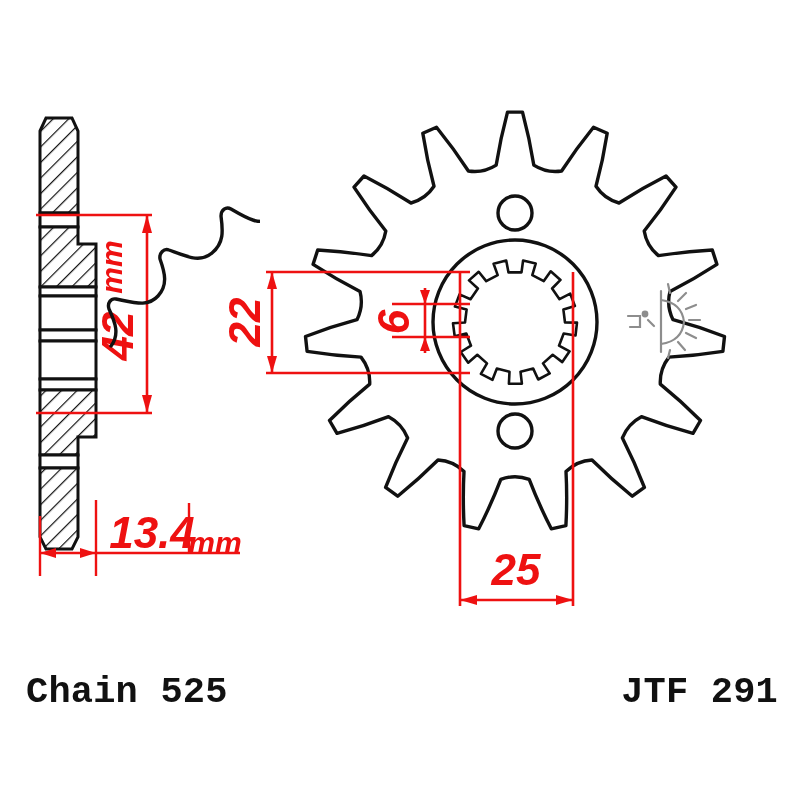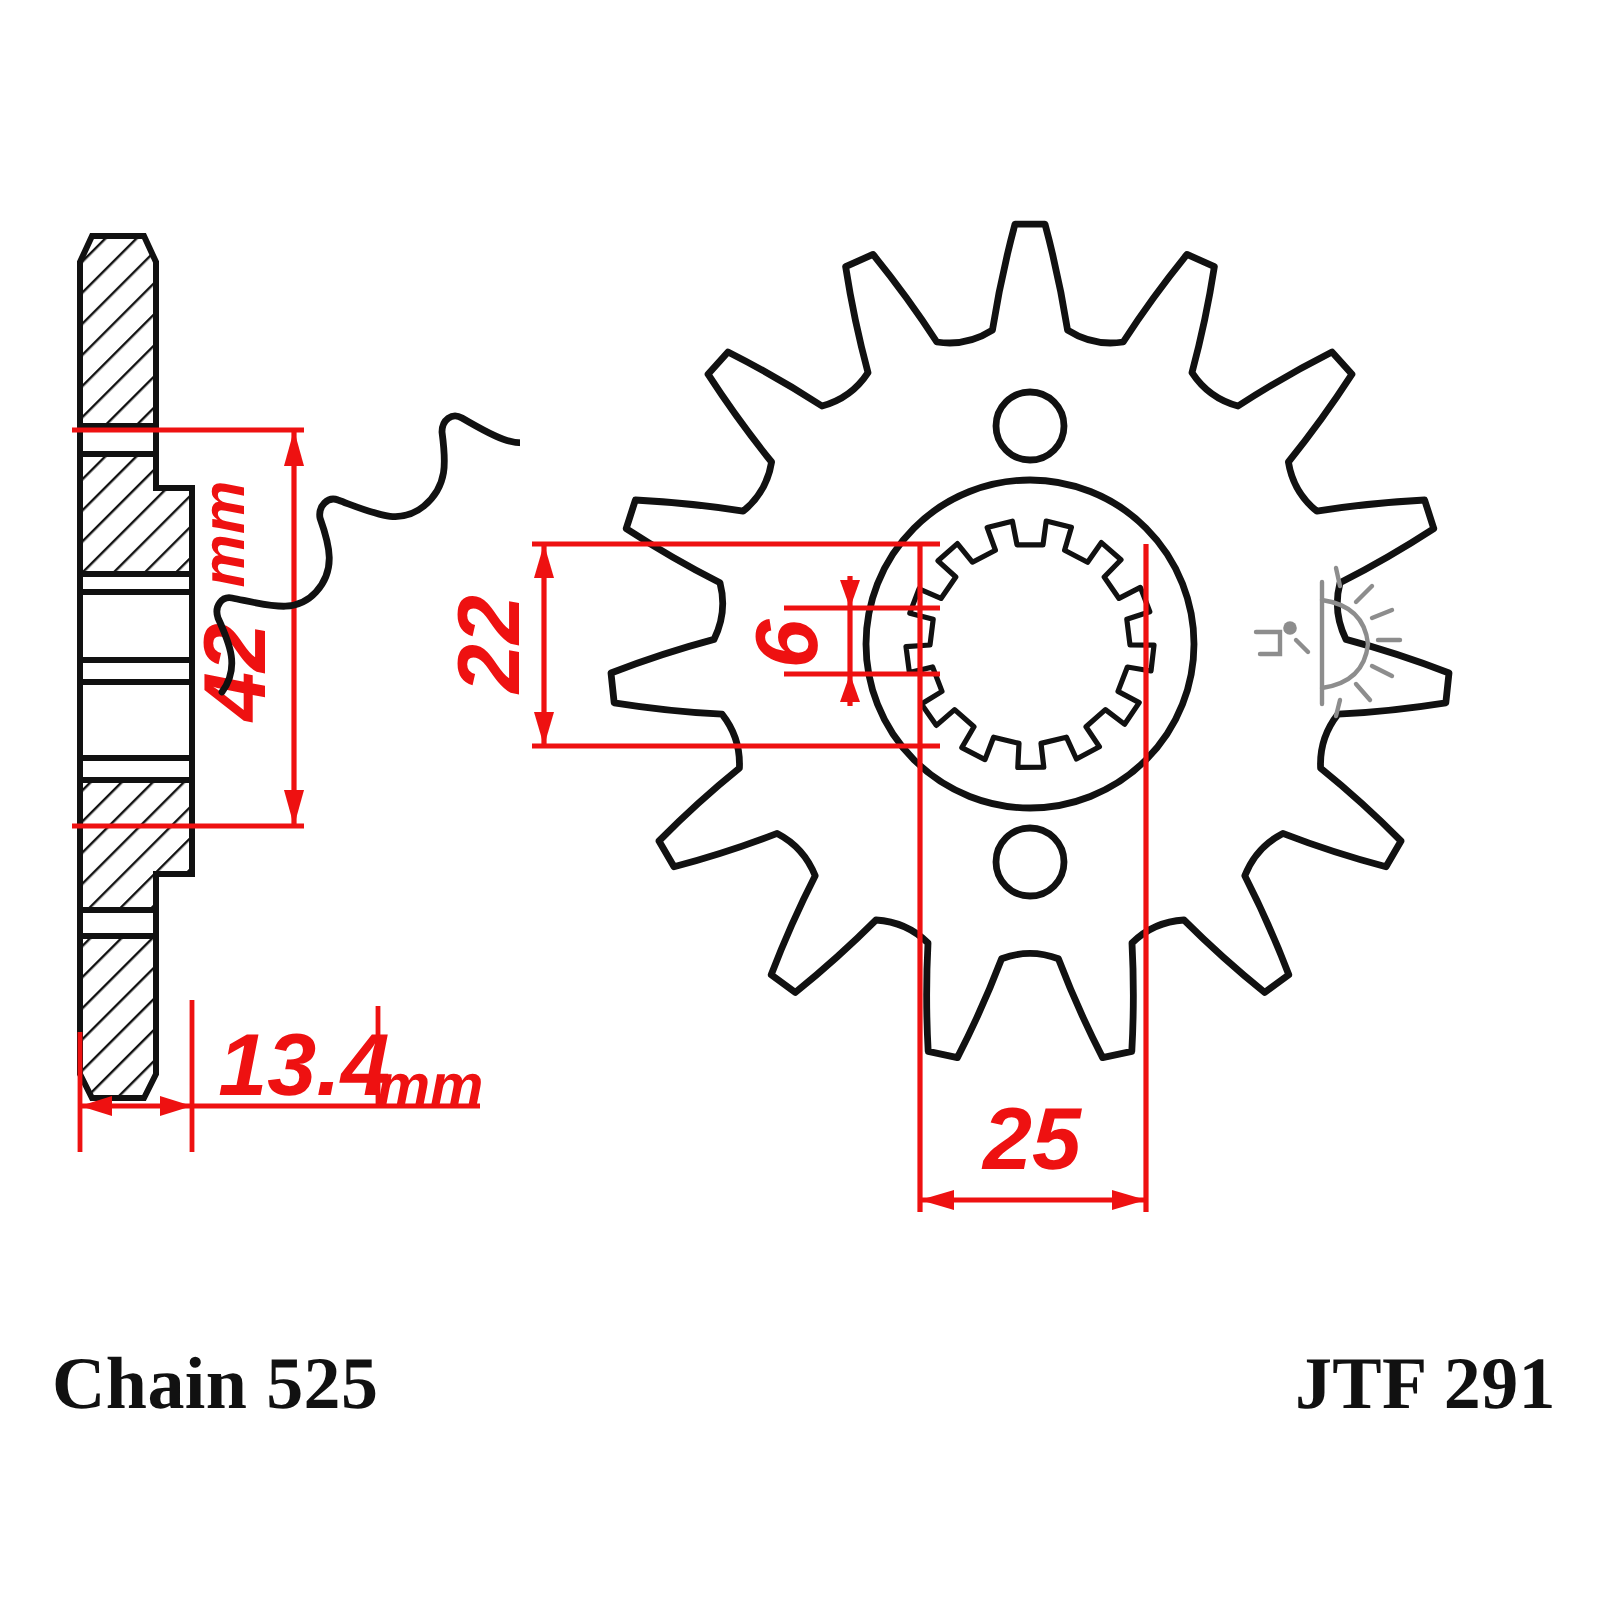--- a/index.html
+++ b/index.html
@@ -39,21 +39,21 @@
     font-style: italic;
     font-weight: 700;
     text-anchor: middle;
     dominant-baseline: middle;
   }
   .dimtext.big  { font-size: 44px; }
   .dimtext.unit { font-size: 30px; }
 
   .caption {
     position: absolute;
-    font-family: Liberation Serif, serif;
+    font-family: Liberation Mono, monospace;
     font-weight: 700;
     font-size: 37px;
     color: #111111;
     letter-spacing: 0.2px;
     white-space: nowrap;
   }
   #chain-label { left: 26px;  top: 671px; }
   #part-label  { right: 22px; top: 671px; text-align: right; }
 </style>
 </head>

